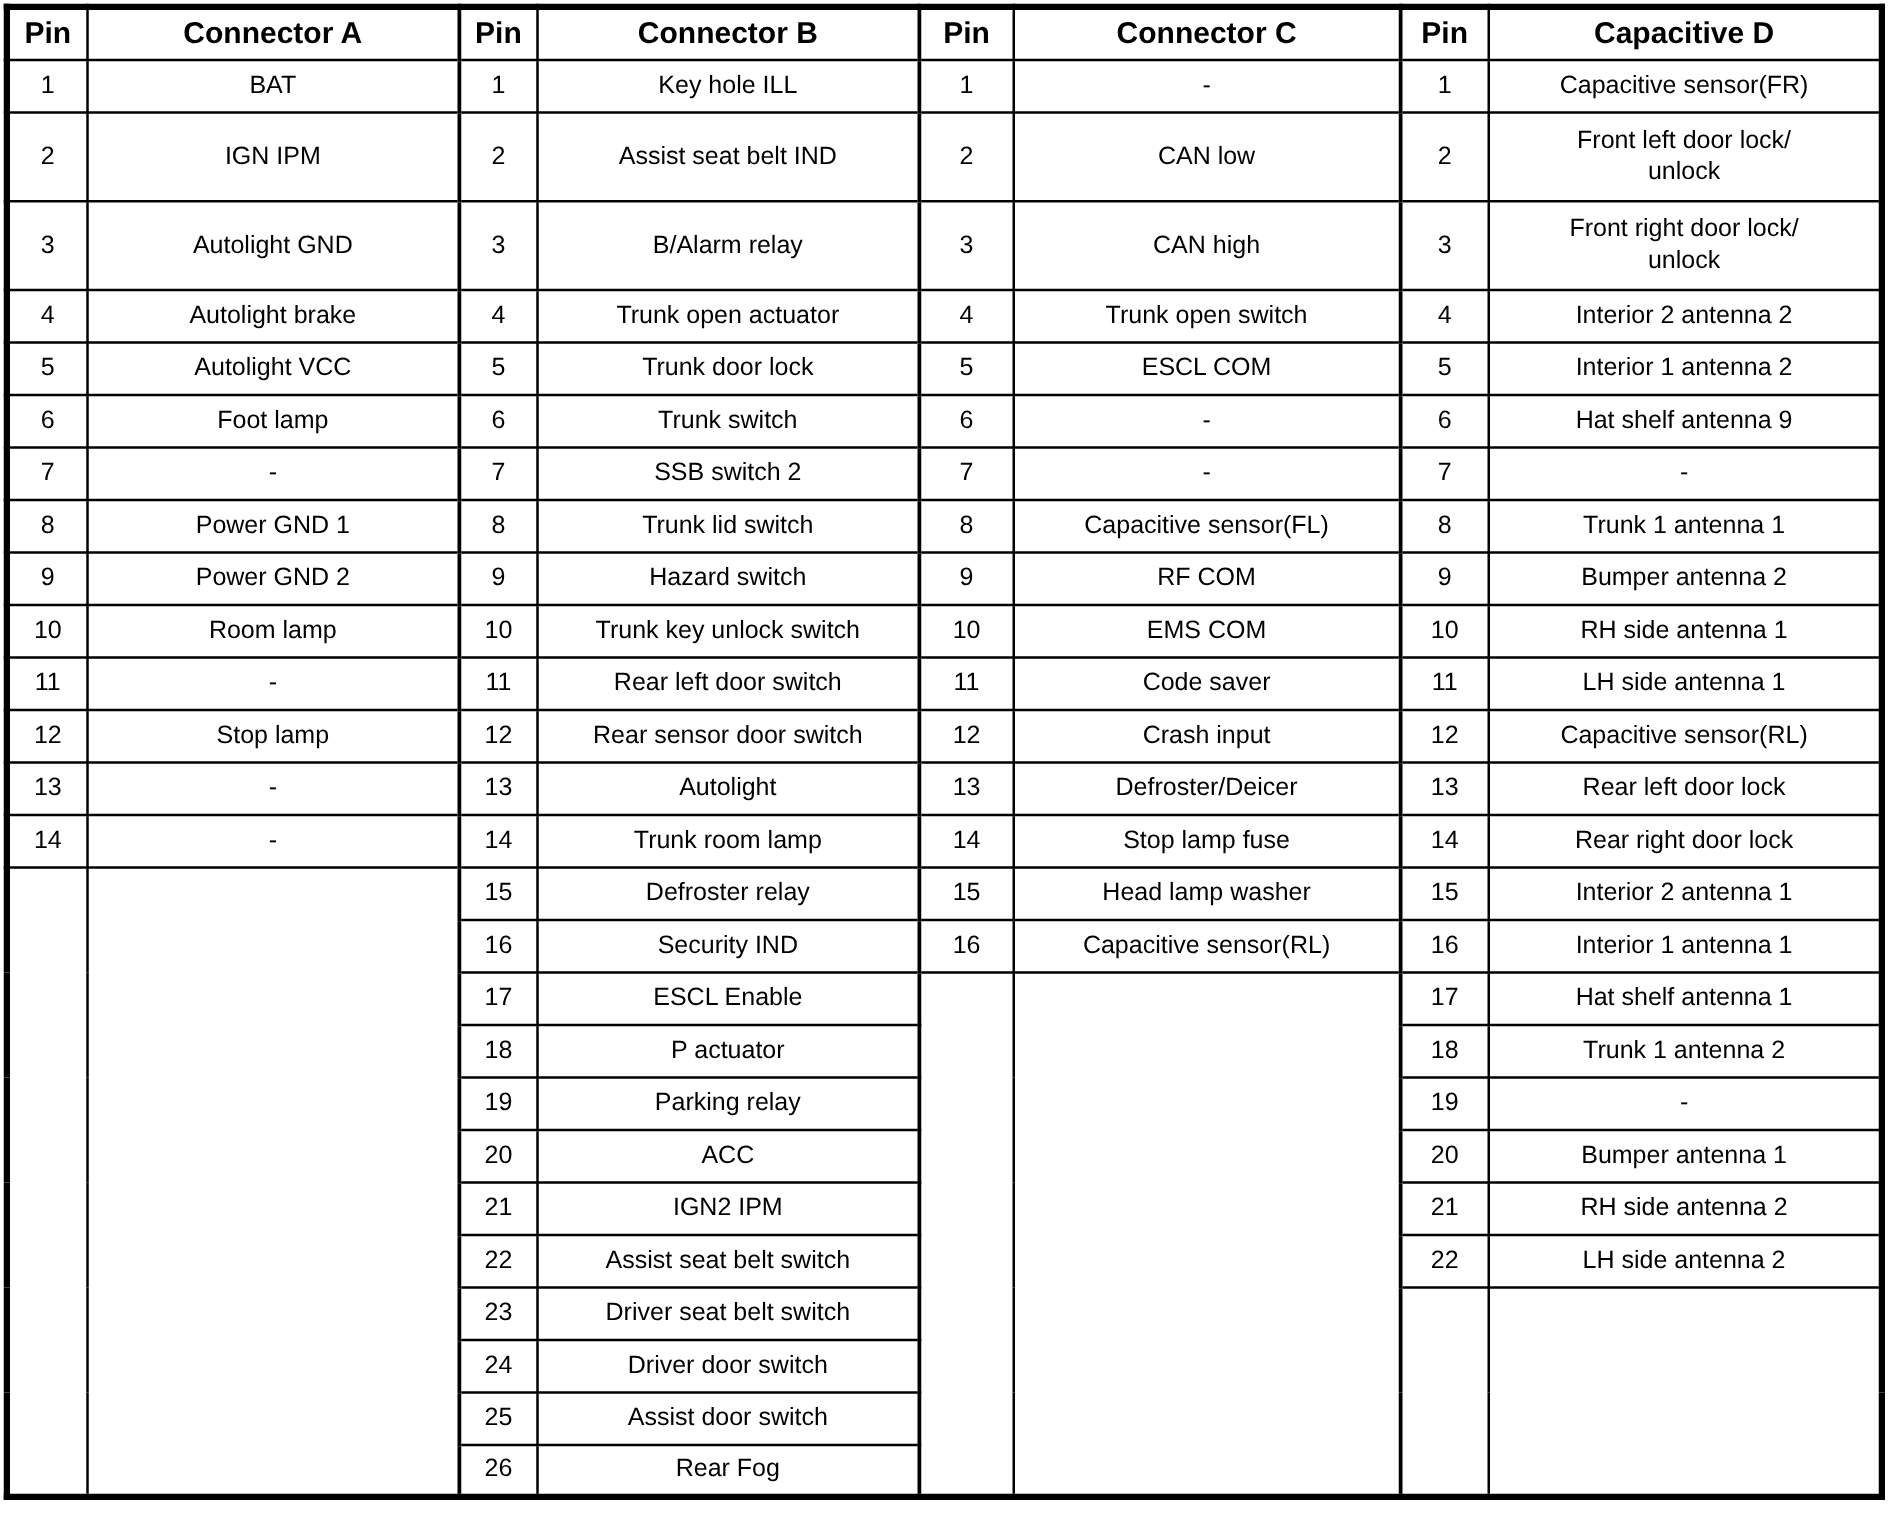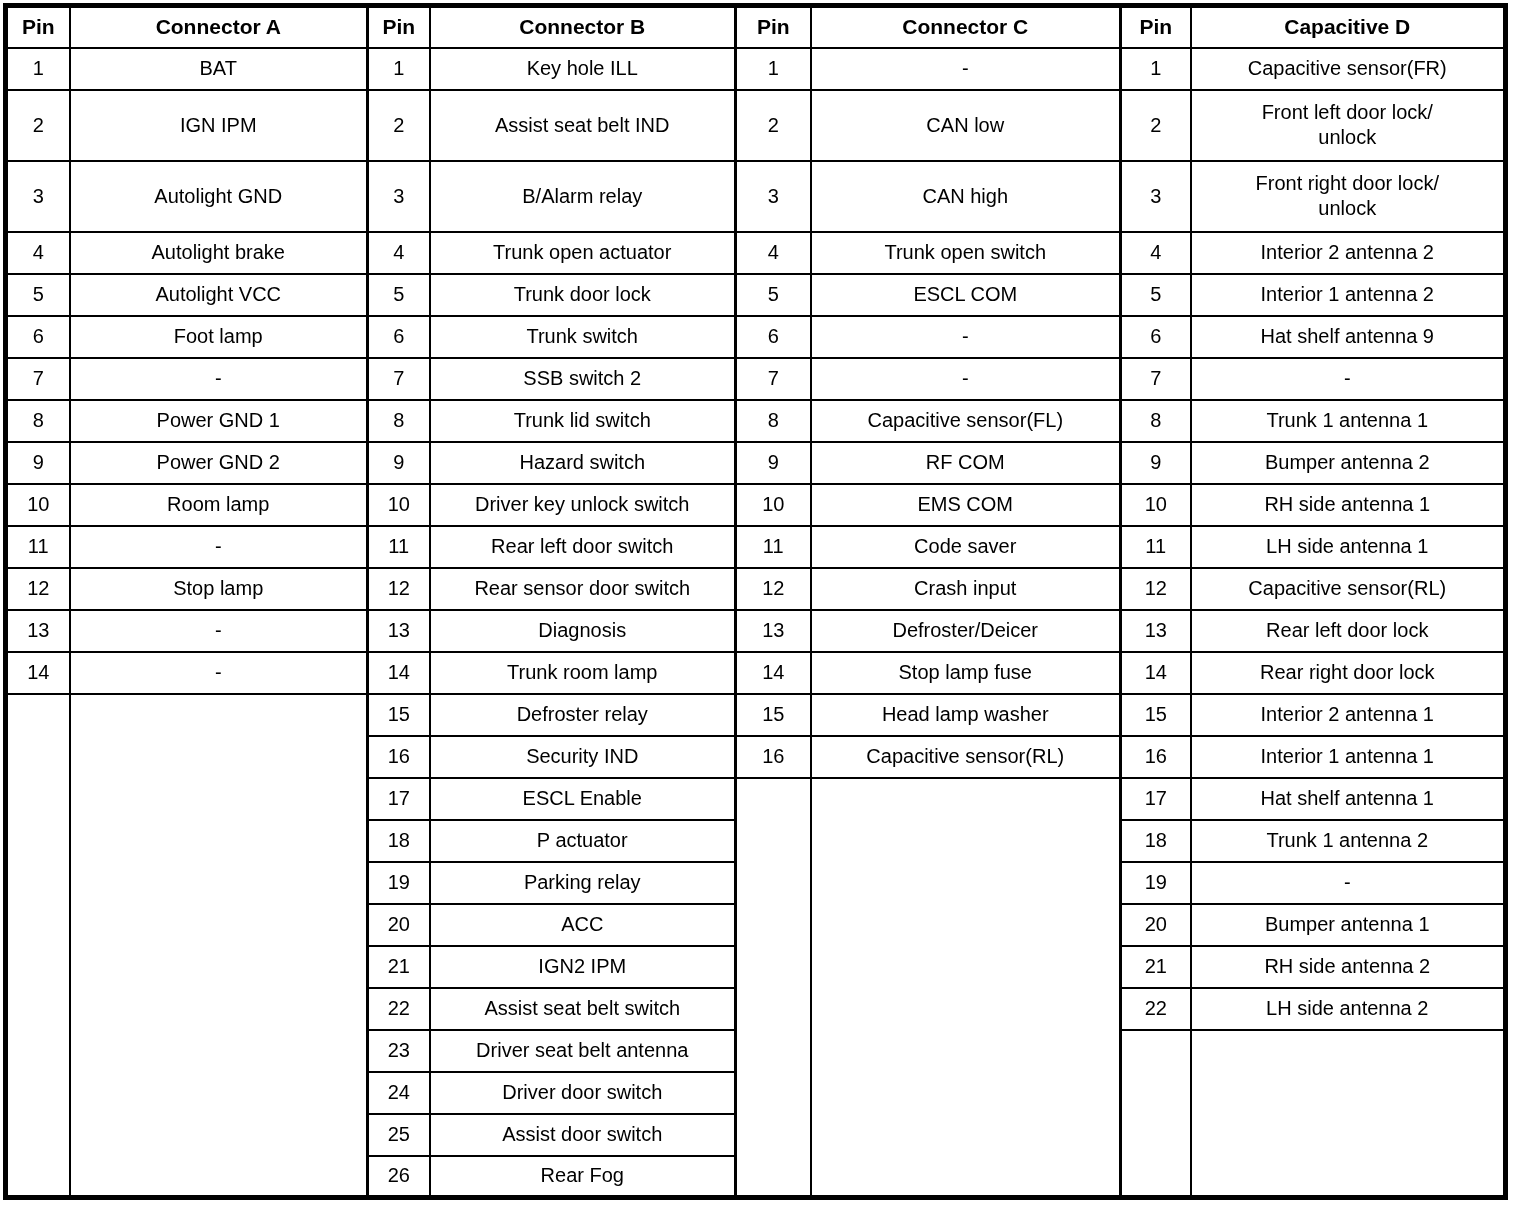--- a/index.html
+++ b/index.html
@@ -26,21 +26,21 @@
     vertical-align: middle;
     padding: 2px 4px;
     font-size: 20px;
     line-height: 1.25;
     white-space: pre-line;
     overflow: hidden;
     color: #000000;
   }
   table.pinout th {
     font-weight: bold;
-    font-size: 21px;
+    font-size: 24px;
   }
   table.pinout tr {
     height: 42px;
   }
   table.pinout tr.tall {
     height: 71px;
   }
   
   table.pinout .group-sep {
     border-left-width: 3px;
@@ -162,21 +162,21 @@
         <td>Hazard switch</td>
         <td class="group-sep">9</td>
         <td>RF COM</td>
         <td class="group-sep">9</td>
         <td>Bumper antenna 2</td>
       </tr>
       <tr>
         <td>10</td>
         <td>Room lamp</td>
         <td class="group-sep">10</td>
-        <td>Driver key unlock switch</td>
+        <td>Trunk key unlock switch</td>
         <td class="group-sep">10</td>
         <td>EMS COM</td>
         <td class="group-sep">10</td>
         <td>RH side antenna 1</td>
       </tr>
       <tr>
         <td>11</td>
         <td>-</td>
         <td class="group-sep">11</td>
         <td>Rear left door switch</td>
@@ -192,21 +192,21 @@
         <td>Rear sensor door switch</td>
         <td class="group-sep">12</td>
         <td>Crash input</td>
         <td class="group-sep">12</td>
         <td>Capacitive sensor(RL)</td>
       </tr>
       <tr>
         <td>13</td>
         <td>-</td>
         <td class="group-sep">13</td>
-        <td>Diagnosis</td>
+        <td>Autolight</td>
         <td class="group-sep">13</td>
         <td>Defroster/Deicer</td>
         <td class="group-sep">13</td>
         <td>Rear left door lock</td>
       </tr>
       <tr>
         <td>14</td>
         <td>-</td>
         <td class="group-sep">14</td>
         <td>Trunk room lamp</td>
@@ -266,21 +266,21 @@
         <td>RH side antenna 2</td>
       </tr>
       <tr>
         <td class="group-sep">22</td>
         <td>Assist seat belt switch</td>
         <td class="group-sep">22</td>
         <td>LH side antenna 2</td>
       </tr>
       <tr>
         <td class="group-sep">23</td>
-        <td>Driver seat belt antenna</td>
+        <td>Driver seat belt switch</td>
         <td rowspan="4" class="group-sep"></td>
         <td rowspan="4"></td>
       </tr>
       <tr>
         <td class="group-sep">24</td>
         <td>Driver door switch</td>
       </tr>
       <tr>
         <td class="group-sep">25</td>
         <td>Assist door switch</td>

